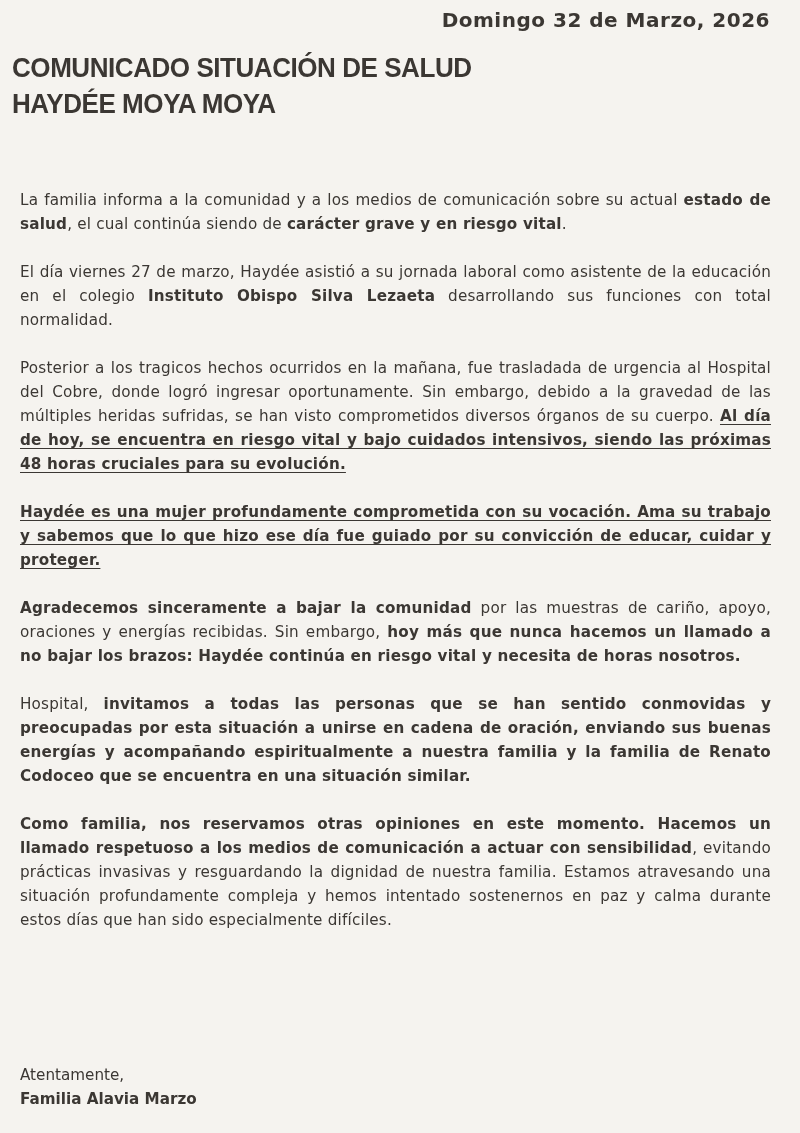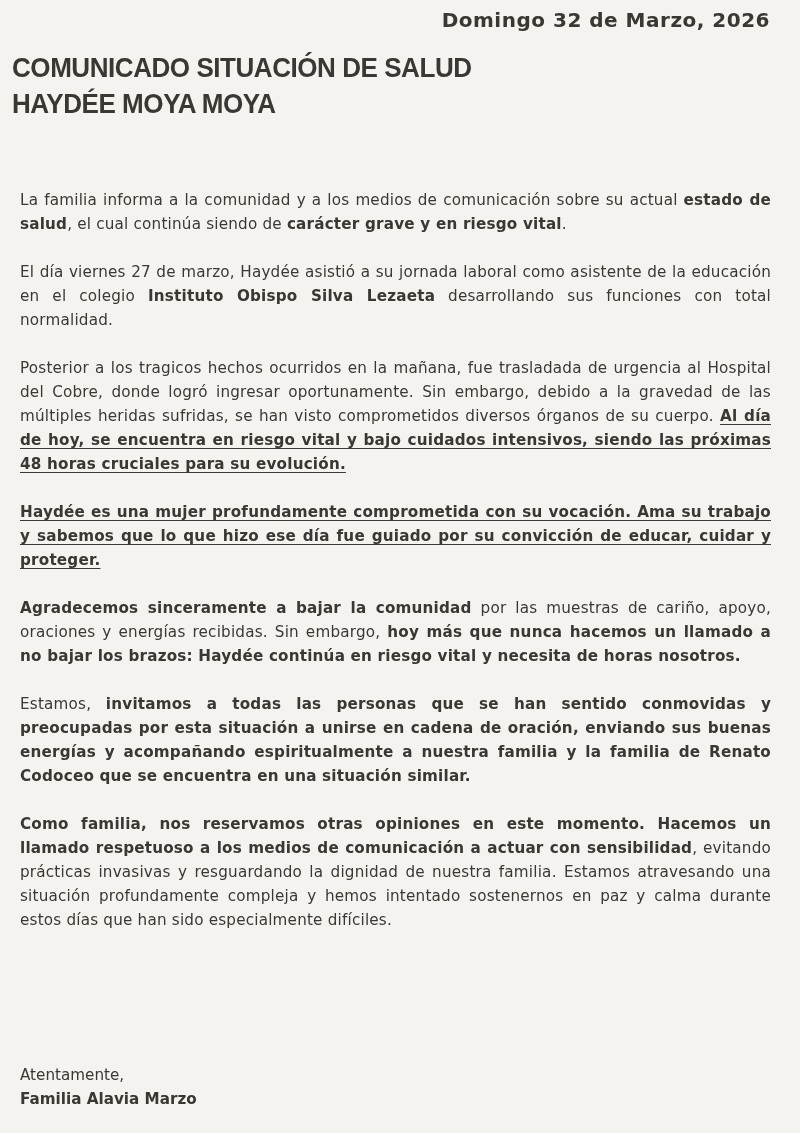--- a/index.html
+++ b/index.html
@@ -47,21 +47,21 @@
     <div>COMUNICADO SITUACIÓN DE SALUD</div>
     <div>HAYDÉE MOYA MOYA</div>
   </div>
 
   <div class="body">
     <p class="para"><span>La familia informa a la comunidad y a los medios de comunicación sobre su actual </span><span class="b">estado de salud</span><span>, el cual continúa siendo de </span><span class="b">carácter grave y en riesgo vital</span><span>.</span></p>
     <p class="para"><span>El día viernes 27 de marzo, Haydée asistió a su jornada laboral como asistente de la educación en el colegio </span><span class="b">Instituto Obispo Silva Lezaeta</span><span> desarrollando sus funciones con total normalidad.</span></p>
     <p class="para"><span>Posterior a los tragicos hechos ocurridos en la mañana, fue trasladada de urgencia al Hospital del Cobre, donde logró ingresar oportunamente. Sin embargo, debido a la gravedad de las múltiples heridas sufridas, se han visto comprometidos diversos órganos de su cuerpo. </span><span class="b u">Al día de hoy, se encuentra en riesgo vital y bajo cuidados intensivos, siendo las próximas 48 horas cruciales para su evolución.</span></p>
     <p class="para"><span class="b u">Haydée es una mujer profundamente comprometida con su vocación. Ama su trabajo y sabemos que lo que hizo ese día fue guiado por su convicción de educar, cuidar y proteger.</span></p>
     <p class="para"><span class="b">Agradecemos sinceramente a bajar la comunidad</span><span> por las muestras de cariño, apoyo, oraciones y energías recibidas. Sin embargo, </span><span class="b">hoy más que nunca hacemos un llamado a no bajar los brazos: Haydée continúa en riesgo vital y necesita de horas nosotros.</span></p>
-    <p class="para"><span>Estamos, </span><span class="b">invitamos a todas las personas que se han sentido conmovidas y preocupadas por esta situación a unirse en cadena de oración, enviando sus buenas energías y acompañando espiritualmente a nuestra familia y la familia de Renato Codoceo que se encuentra en una situación similar.</span></p>
+    <p class="para"><span>Hospital, </span><span class="b">invitamos a todas las personas que se han sentido conmovidas y preocupadas por esta situación a unirse en cadena de oración, enviando sus buenas energías y acompañando espiritualmente a nuestra familia y la familia de Renato Codoceo que se encuentra en una situación similar.</span></p>
     <p class="para"><span class="b">Como familia, nos reservamos otras opiniones en este momento. Hacemos un llamado respetuoso a los medios de comunicación a actuar con sensibilidad</span><span>, evitando prácticas invasivas y resguardando la dignidad de nuestra familia. Estamos atravesando una situación profundamente compleja y hemos intentado sostenernos en paz y calma durante estos días que han sido especialmente difíciles.</span></p>
   </div>
 
   <div class="closing">
     <div>Atentamente,</div>
     <div class="b">Familia Alavia Marzo</div>
   </div>
 </div>
 
 </body></html>

